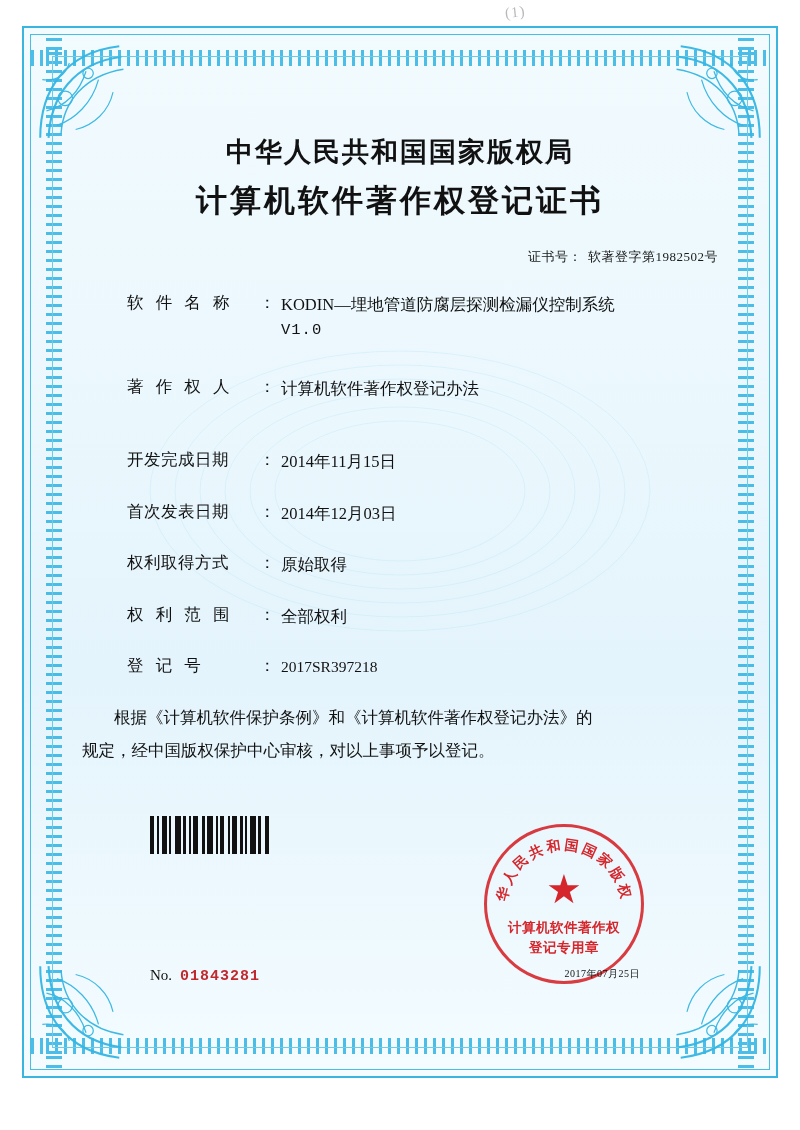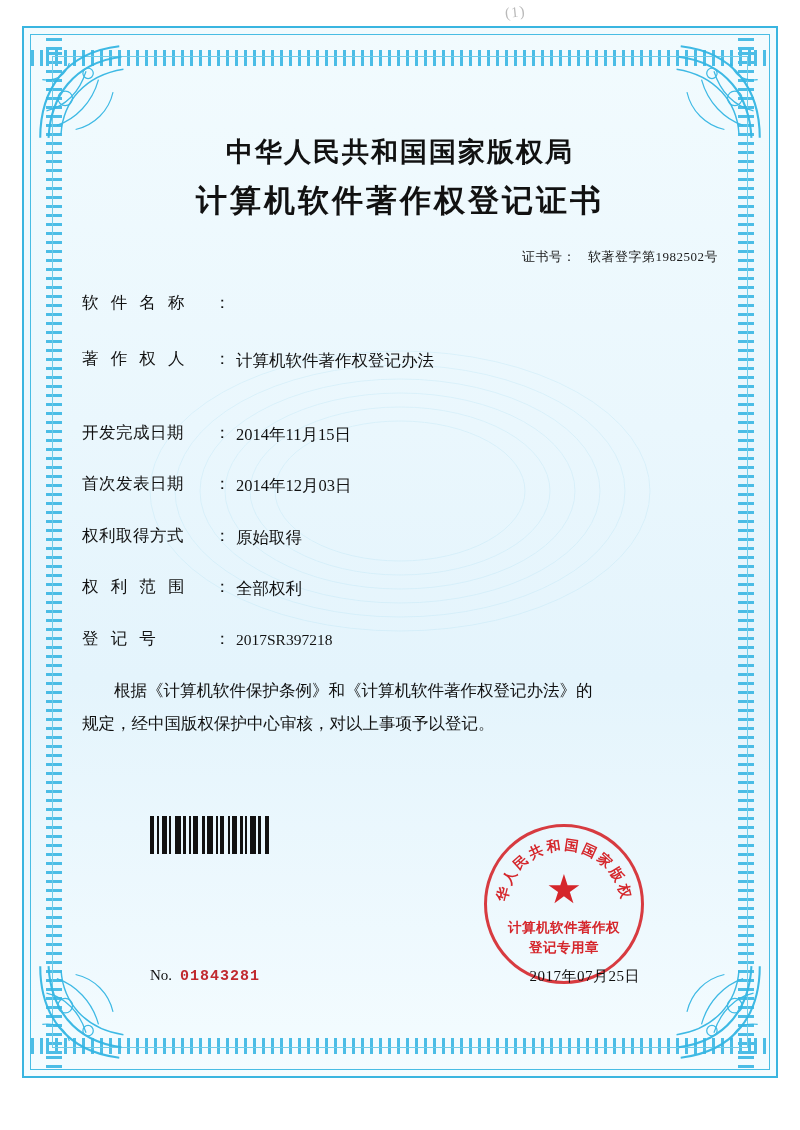--- a/index.html
+++ b/index.html
@@ -100,24 +100,25 @@
     letter-spacing:3px;
     margin-top:10px;
   }
   .cert-no{
     text-align:right;
     margin-top:26px;
     font-size:13px;
     color:#1a1a1a;
     letter-spacing:.5px;
   }
-  .cert-no .lbl{ margin-right:12px; }
+  .cert-no .lbl{ margin-right:6px; }
 
   .fields{
     margin-top:26px;
+    margin-left:45px;
   }
   .row{
     display:flex;
     align-items:flex-start;
     margin-bottom:22px;
     font-size:16.5px;
     color:#111;
   }
   .row .label{
     width:132px;
@@ -185,21 +186,21 @@
   }
   .footer-no .num{
     font-family:"Liberation Mono",monospace;
     color:#c02a2f;
     margin-left:8px;
     letter-spacing:1px;
     font-weight:bold;
   }
   .footer-date{
     position:absolute;right:138px;top:941px;
-    font-size:15px;color:#111;
+    font-size:10px;color:#111;
     letter-spacing:.5px;
     font-family:Liberation Serif, serif;
   }
 </style>
 </head>
 <body>
 
 <div class="page">
 
   <div class="pencil-mark">(1)</div>
@@ -280,20 +281,24 @@
 
       <div class="cert-no">
         <span class="lbl">证书号：</span><span>软著登字第1982502号</span>
       </div>
 
       <div class="fields">
 
         <div class="row">
           <div class="label">软 件 名 称</div>
           <div class="colon">：</div>
+          <div class="value">
+            <span>KODIN—埋地管道防腐层探测检漏仪控制系统</span>
+            <span class="l2 mono">V1.0</span>
+          </div>
         </div>
 
         <div class="row" style="margin-top:34px;">
           <div class="label">著 作 权 人</div>
           <div class="colon">：</div>
           <div class="value">计算机软件著作权登记办法</div>
         </div>
 
         <div class="row" style="margin-top:48px;">
           <div class="label tight">开发完成日期</div>

